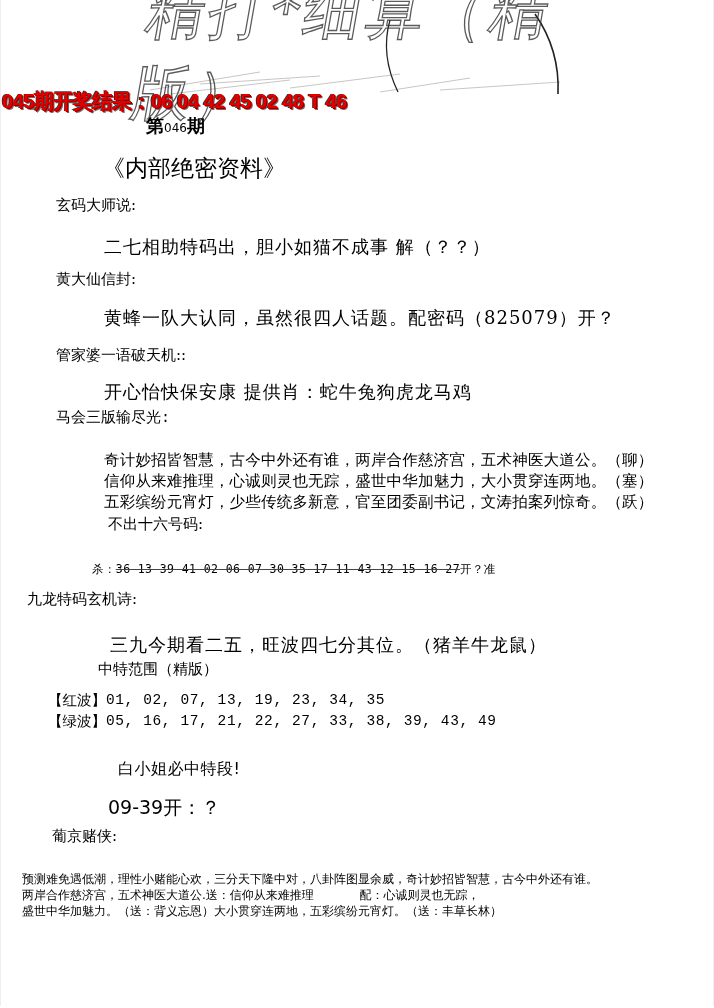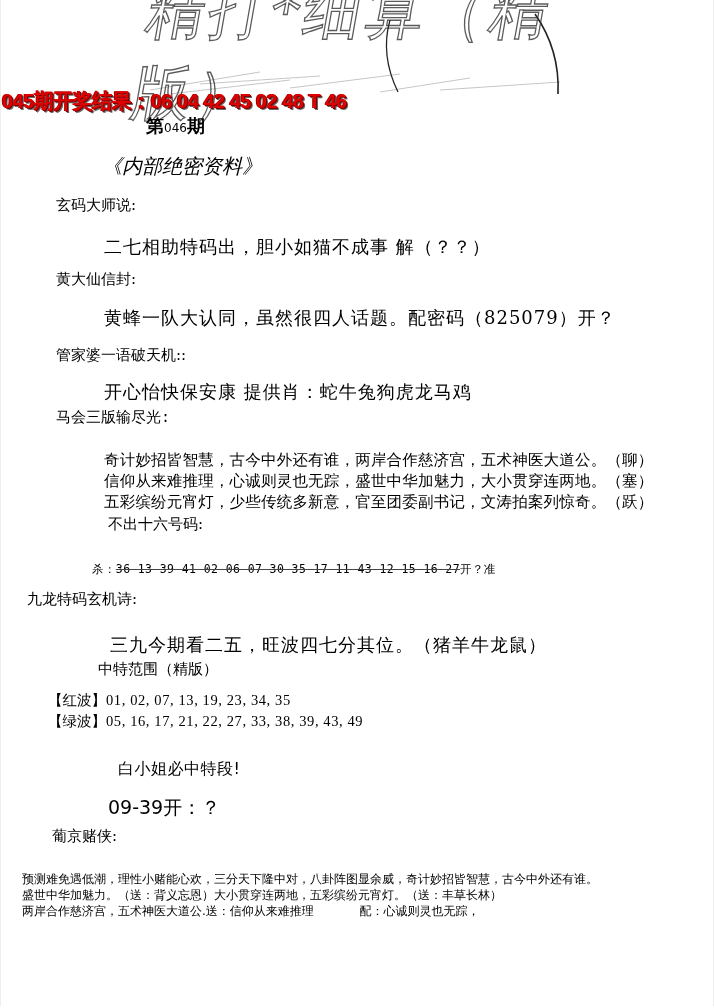--- a/index.html
+++ b/index.html
@@ -57,21 +57,21 @@
       transform-origin: left center;
     }
     .issue-line {
       left: 146px; top: 114px;
       font-family: "DejaVu Sans", sans-serif;
       font-size: 18px;
       font-weight: bold;
     }
     .issue-line .num { font-weight: normal; font-size: 12px; }
 
-    .doc-title { left: 102px; top: 153px; font-size: 20px; font-style: italic; }
+    .doc-title { left: 102px; top: 153px; font-size: 23px; }
     .section-label { font-size: 15px; }
     .body-large { font-size: 18px; letter-spacing: 1px; }
     .body-med { font-family: "DejaVu Sans", sans-serif; font-size: 15px; letter-spacing: 0.5px; }
     .body-mono { font-family: "DejaVu Sans", sans-serif; font-size: 14px; }
 
     .poem-block {
       left: 104px; top: 450px;
       font-family: "DejaVu Sans", sans-serif;
       font-size: 15.5px;
       line-height: 21px;
@@ -82,21 +82,21 @@
       left: 92px; top: 562px;
       font-family: "DejaVu Sans Mono", monospace;
       font-size: 11.5px;
       letter-spacing: 0.4px;
     }
     .kill-line .nums { text-decoration: line-through; text-decoration-color: #444; }
 
     .wave-table { left: 48px; top: 690px; font-size: 14.5px; line-height: 21px; }
     .wave-row { display: flex; text-align: center; }
     .wave-label { font-family: "DejaVu Sans", sans-serif; letter-spacing: 0; }
-    .wave-nums { font-family: Liberation Serif, serif; letter-spacing: 0.6px; }
+    .wave-nums { font-family: Liberation Mono, monospace; letter-spacing: 0.6px; }
 
     .footer-block {
       left: 22px; top: 871px;
       font-family: "DejaVu Sans", sans-serif;
       font-size: 12px;
       line-height: 16px;
     }
   </style>
 </head>
 <body>
@@ -164,15 +164,15 @@
 </div>
 
 <div class="abs body-med" style="left:118px; top:759px; font-size:16px;">白小姐必中特段!</div>
 
 <div class="abs body-mono" style="left:108px; top:795px; font-size:19px;">09-39开：？</div>
 
 <div class="abs section-label" style="left:52px; top:827px;">葡京赌侠:</div>
 
 <div class="abs footer-block">
   <div style="white-space:pre;">预测难免遇低潮，理性小赌能心欢，三分天下隆中对，八卦阵图显余威，奇计妙招皆智慧，古今中外还有谁。</div>
+  <div style="white-space:pre;">两岸合作慈济宫，五术神医大道公.送：信仰从来难推理            配：心诚则灵也无踪，</div>
   <div style="white-space:pre;">盛世中华加魅力。（送：背义忘恩）大小贯穿连两地，五彩缤纷元宵灯。（送：丰草长林）</div>
-  <div style="white-space:pre;">两岸合作慈济宫，五术神医大道公.送：信仰从来难推理            配：心诚则灵也无踪，</div>
 </div>
 
 </body></html>

